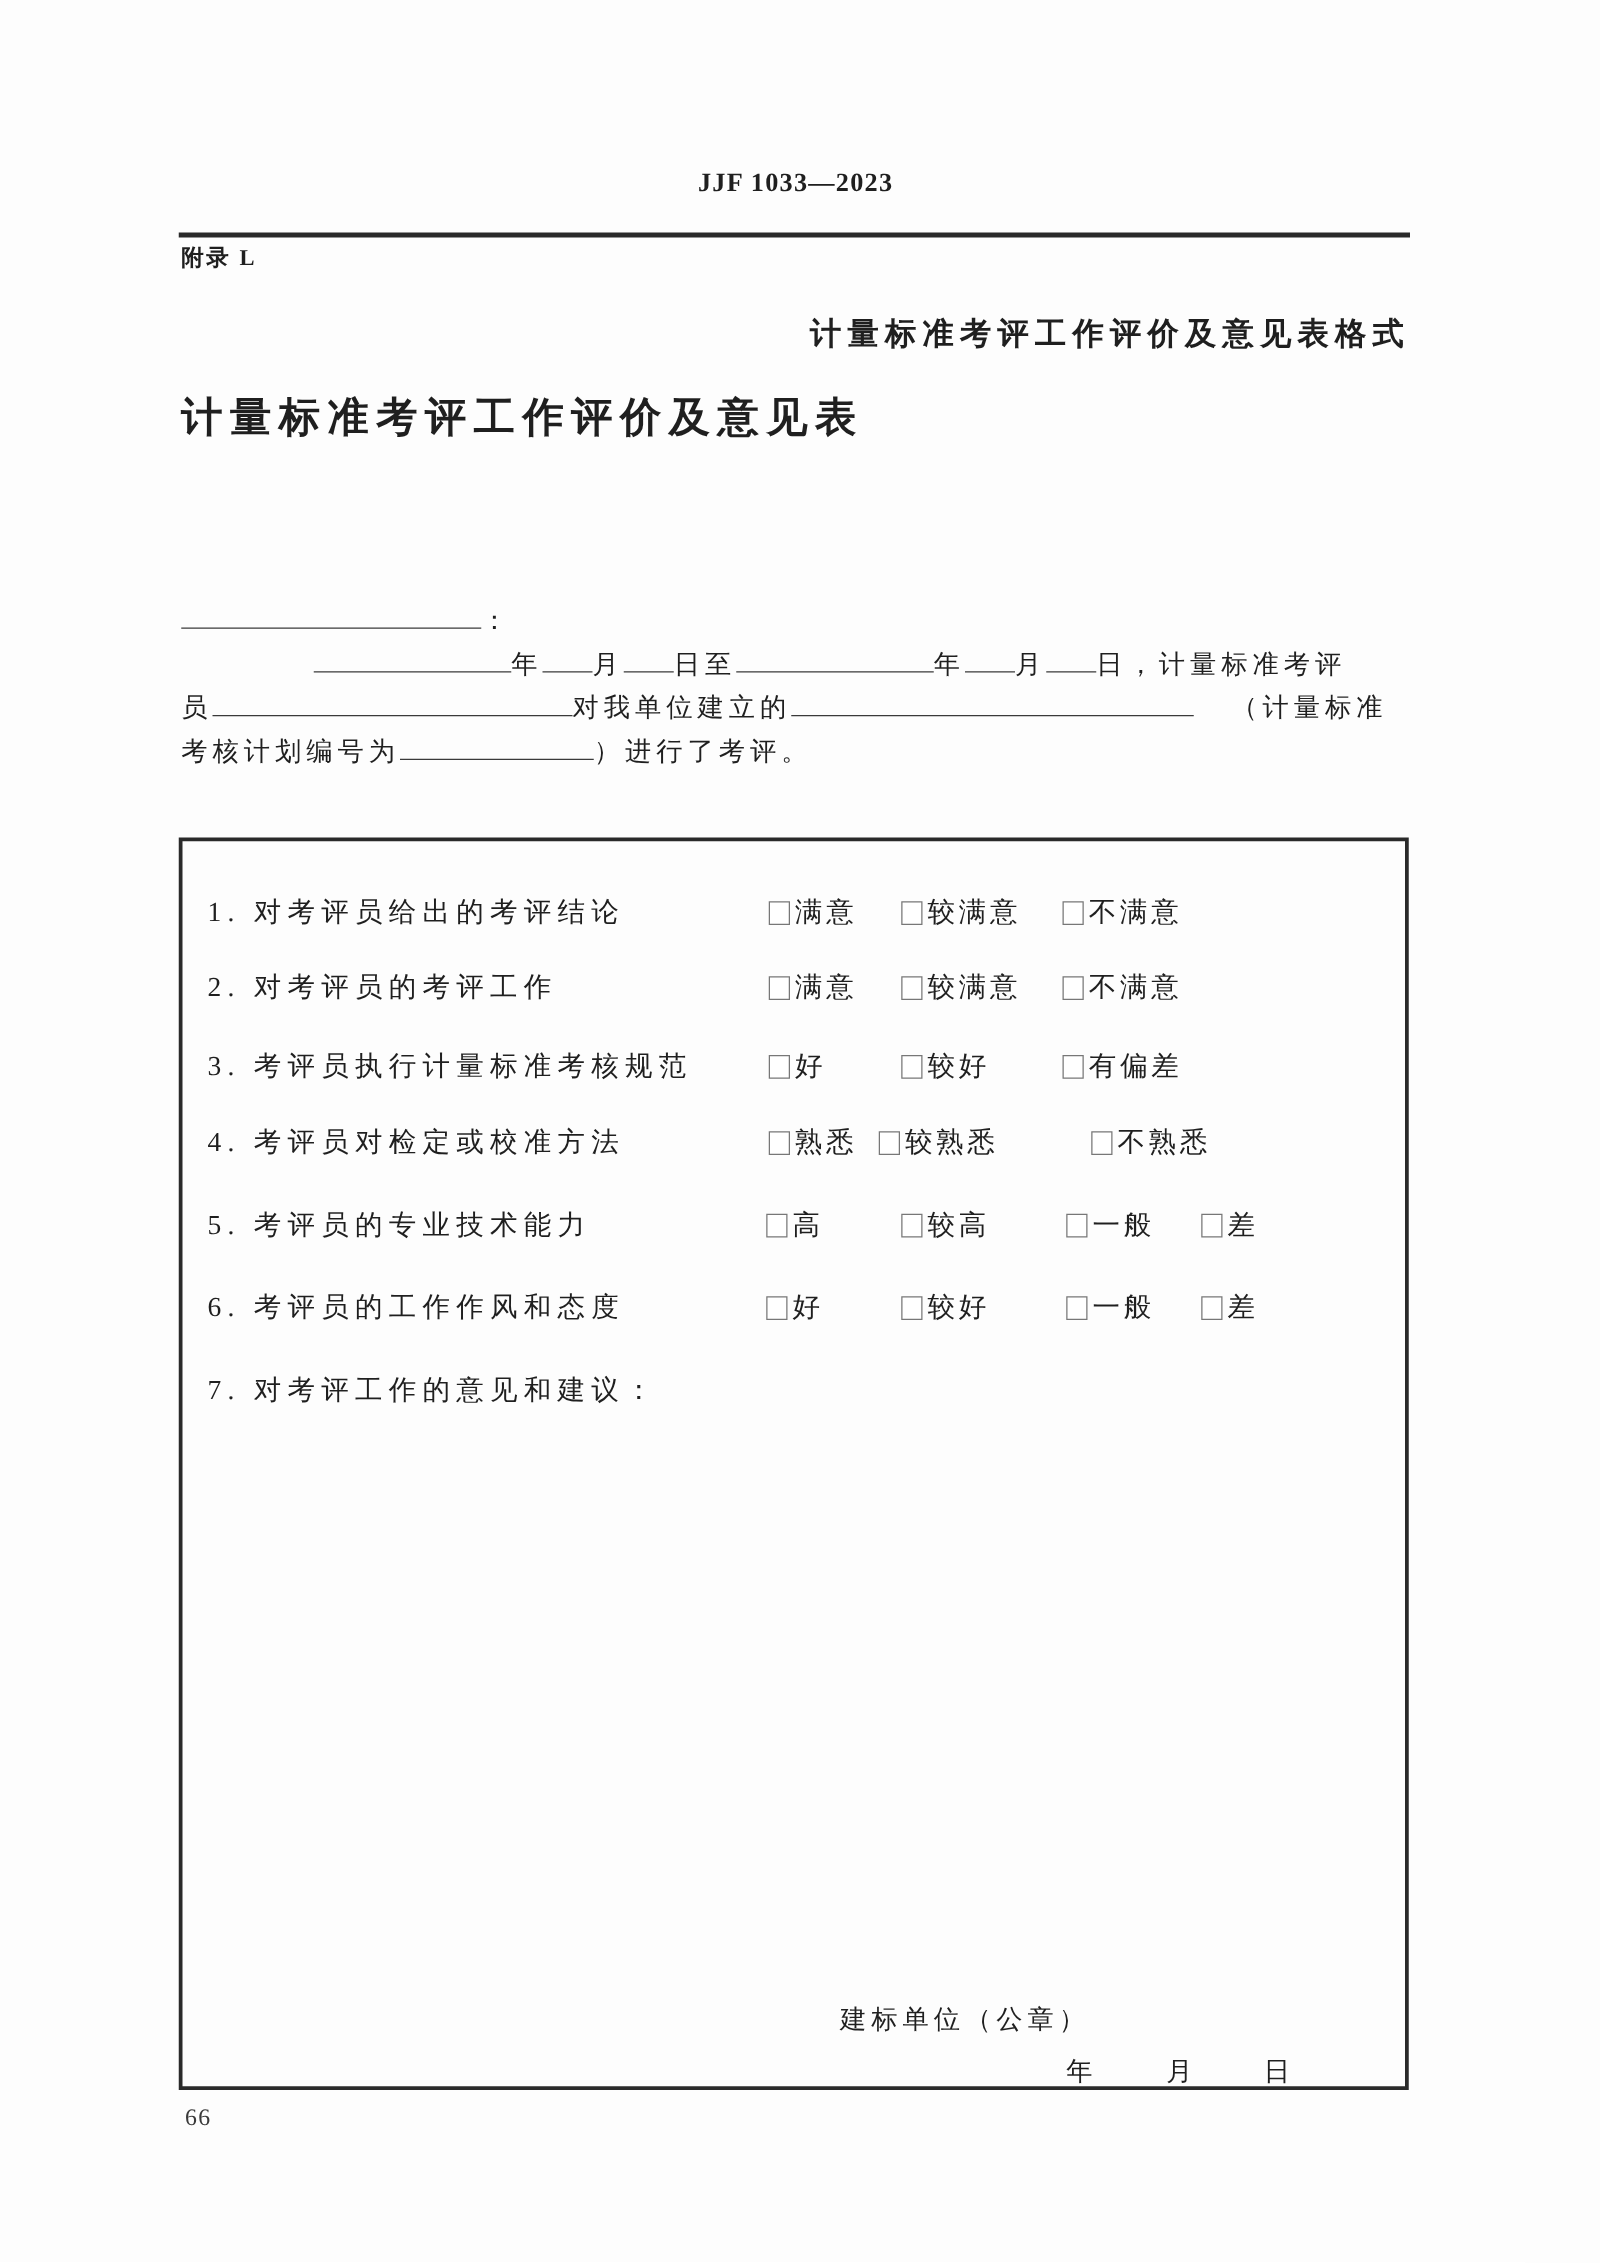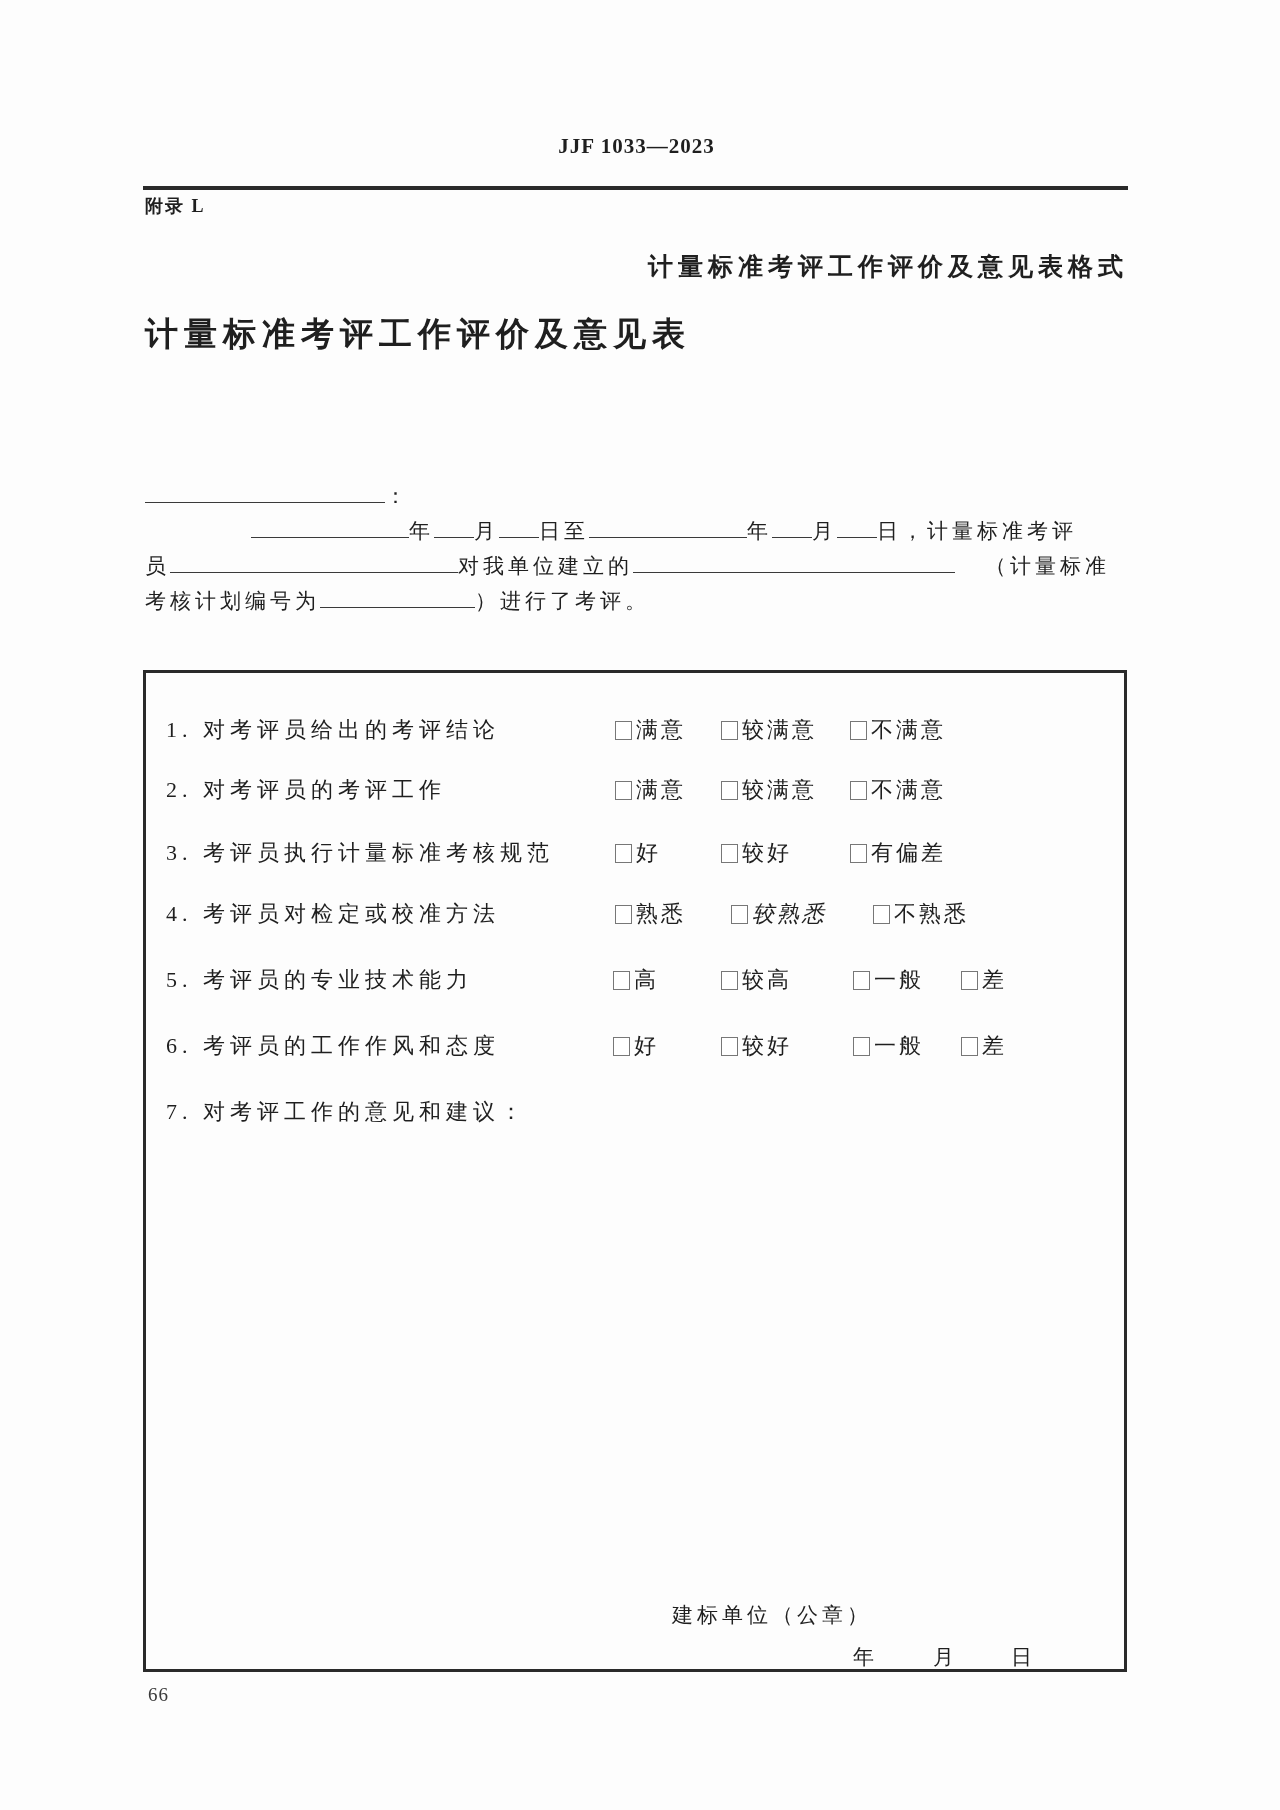--- a/index.html
+++ b/index.html
@@ -115,21 +115,21 @@
         </div>
         <div class="form-row" style="top: 165px;">
           <span class="item-label">3. 考评员执行计量标准考核规范</span>
           <span class="opt" style="left: 469px;"><span class="checkbox"></span><span>好</span></span>
           <span class="opt" style="left: 575px;"><span class="checkbox"></span><span>较好</span></span>
           <span class="opt" style="left: 704px;"><span class="checkbox"></span><span>有偏差</span></span>
         </div>
         <div class="form-row" style="top: 226px;">
           <span class="item-label">4. 考评员对检定或校准方法</span>
           <span class="opt" style="left: 469px;"><span class="checkbox"></span><span>熟悉</span></span>
-          <span class="opt" style="left: 585px; font-style: italic;"><span class="checkbox"></span><span>较熟悉</span></span>
+          <span class="opt" style="left: 557px;"><span class="checkbox"></span><span>较熟悉</span></span>
           <span class="opt" style="left: 704px; padding-left: 23px;"><span class="checkbox"></span><span>不熟悉</span></span>
         </div>
         <div class="form-row" style="top: 292px;">
           <span class="item-label">5. 考评员的专业技术能力</span>
           <span class="opt" style="left: 467px;"><span class="checkbox"></span><span>高</span></span>
           <span class="opt" style="left: 575px;"><span class="checkbox"></span><span>较高</span></span>
           <span class="opt" style="left: 707px;"><span class="checkbox"></span><span>一般</span></span>
           <span class="opt" style="left: 815px;"><span class="checkbox"></span><span>差</span></span>
         </div>
         <div class="form-row" style="top: 358px;">

